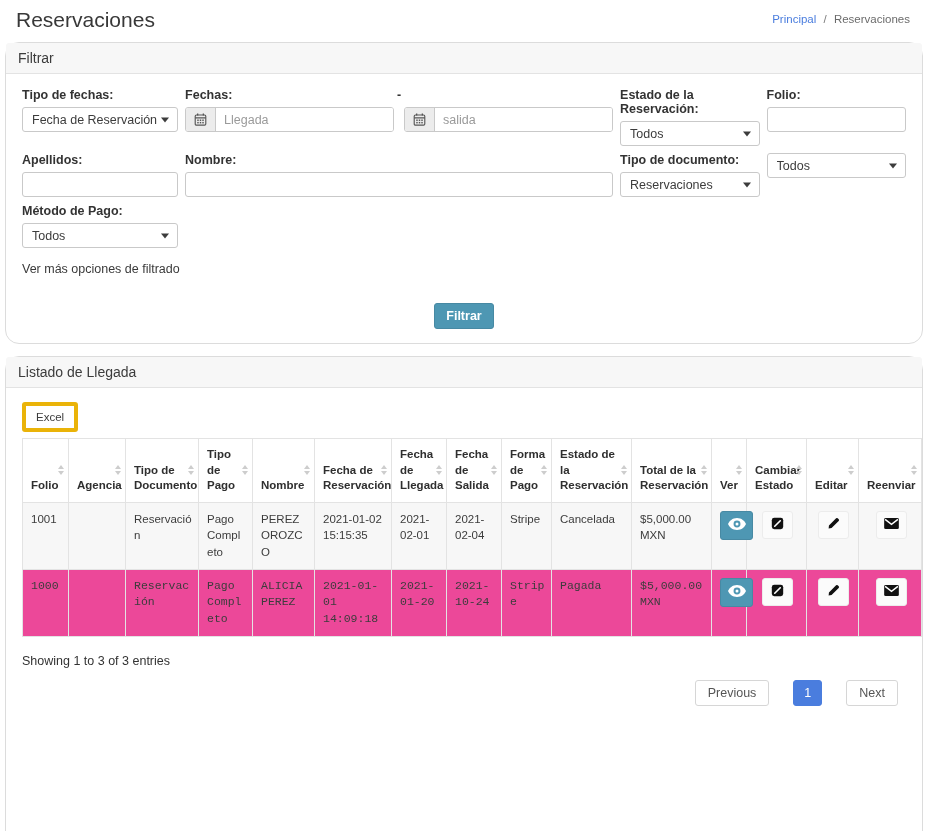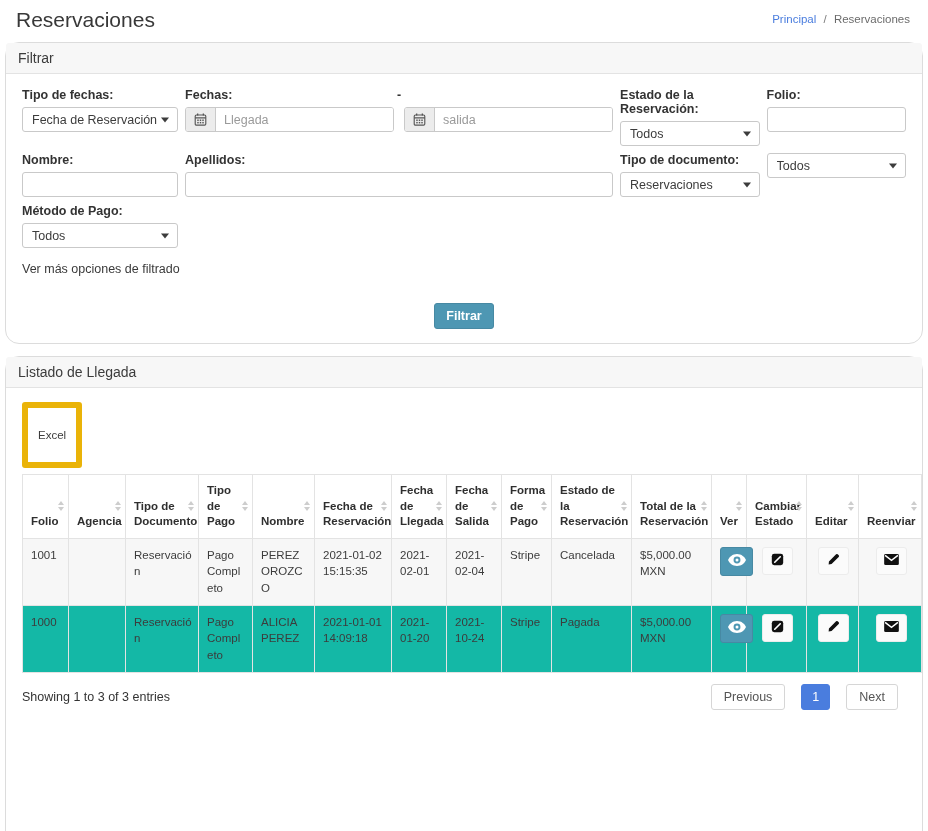--- a/index.html
+++ b/index.html
@@ -50,50 +50,50 @@
     outline:none; font-family:"Liberation Sans","DejaVu Sans",sans-serif; color:#3c3c3c; }
   .input-group input::placeholder { color:#9a9a9a; }
 
   .more-link { text-align:left; font-size:12.5px; color:#3a3a3a; margin-top:14px; cursor:pointer; }
   .btn-row { text-align:center; margin-top:27px; margin-bottom:2px; }
   .btn-filtrar { background:#4e97b3; color:#fff; border:1px solid #4789a3; border-radius:3px;
     font-size:12.5px; font-weight:bold; padding:5px 11px; cursor:pointer;
     font-family:"Liberation Sans","DejaVu Sans",sans-serif; }
 
   
-  .btn-excel { background:#fff; border:6px solid #eab308; border-radius:3px; color:#3c3c3c;
-    font-size:11.5px; padding:21px 10px; cursor:pointer; margin-bottom:4px;
+  .btn-excel { background:#fff; border:4px solid #eab308; border-radius:3px; color:#3c3c3c;
+    font-size:11.5px; padding:5px 10px; cursor:pointer; margin-bottom:4px;
     font-family:"Liberation Sans","DejaVu Sans",sans-serif; }
 
   table.reservas { width:100%; border-collapse:collapse; table-layout:fixed; margin-top:2px;
     font-size:11.5px; border-bottom:1px solid #4a4a4a; }
   .reservas th, .reservas td { border:1px solid #e3e3e3; }
   .reservas th { position:relative; vertical-align:bottom; text-align:left; font-weight:bold;
     color:#2f2f2f; padding:8px 13px 8px 8px; line-height:1.35; cursor:pointer; }
   .reservas td { vertical-align:top; padding:8px 6px 8px 8px; line-height:1.45; color:#3c3c3c;
     word-wrap:break-word; }
   .reservas tbody tr.odd { background:#f7f7f7; }
-  .reservas tbody tr.even { background:#14b8a6; }
+  .reservas tbody tr.even { background:#ec4899;font-family:Liberation Mono, monospace; }
   .sort { position:absolute; right:4px; top:50%; transform:translateY(-50%);
     display:flex; flex-direction:column; gap:2px; }
   .sort i { display:block; width:0; height:0; border-left:3.5px solid transparent;
     border-right:3.5px solid transparent; }
   .sort .up { border-bottom:4px solid #cdcdcd; }
   .sort .down { border-top:4px solid #cdcdcd; }
 
   .cell-action { text-align:center; }
   .icon-btn { display:inline-flex; align-items:center; justify-content:center;
     width:31px; height:28px; border-radius:3px; border:1px solid #ececec; background:#fbfbfb;
     cursor:pointer; }
   .icon-btn.view { background:#4e97b3; border-color:#4789a3; width:33px; height:29px; }
 
   
   .table-footer { display:flex; justify-content:space-between; align-items:flex-start; margin-top:11px; }
   .showing { font-size:12.5px; color:#333; margin-top:6px; }
-  .pagination { display:flex; align-items:center; gap:16px; padding-right:8px; }
+  .pagination { display:flex; align-items:center; gap:24px; padding-right:8px;margin-top:32px; }
   .page-btn { background:#fff; border:1px solid #d6d6d6; border-radius:3px; color:#555;
     font-size:12.5px; padding:5px 12px; cursor:pointer;
     font-family:"Liberation Sans","DejaVu Sans",sans-serif; }
   .page-num { background:#4a7dde; border:1px solid #4a7dde; border-radius:3px; color:#fff;
     font-size:12.5px; padding:5px 10px; cursor:pointer; min-width:27px; text-align:center;
     font-family:"Liberation Sans","DejaVu Sans",sans-serif; }
 </style>
 </head>
 <body>
 
@@ -173,26 +173,26 @@
           <span class="caret"></span>
         </div>
       </div>
 
       <div class="field">
         <label>Folio:</label>
         <input class="text-input" style="">
       </div>
 
       <div class="field">
+        <label>Apellidos:</label>
+        <input class="text-input" style="">
+      </div>
+
+      <div class="field">
         <label>Nombre:</label>
-        <input class="text-input" style="">
-      </div>
-
-      <div class="field">
-        <label>Apellidos:</label>
         <input class="text-input" style="">
       </div>
 
       <div class="field">
         <label>Tipo de documento:</label>
         <div class="select">
           <span class="select-value">Reservaciones</span>
           <span class="caret"></span>
         </div>
       </div>

